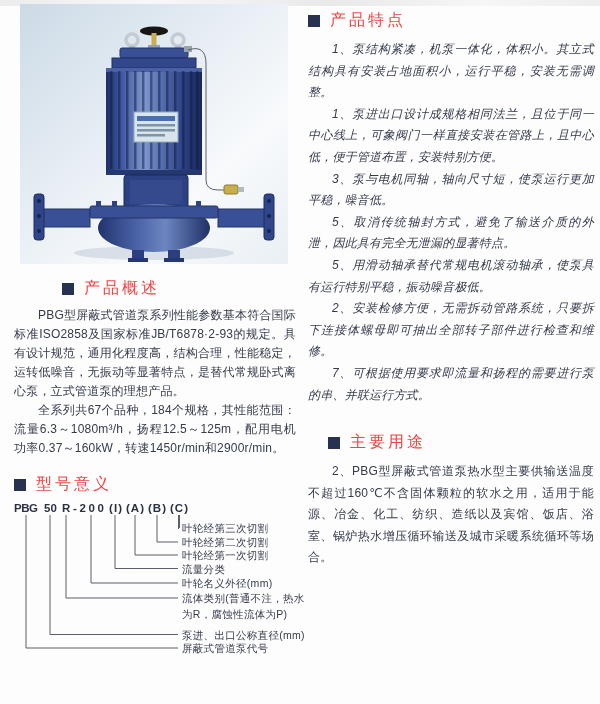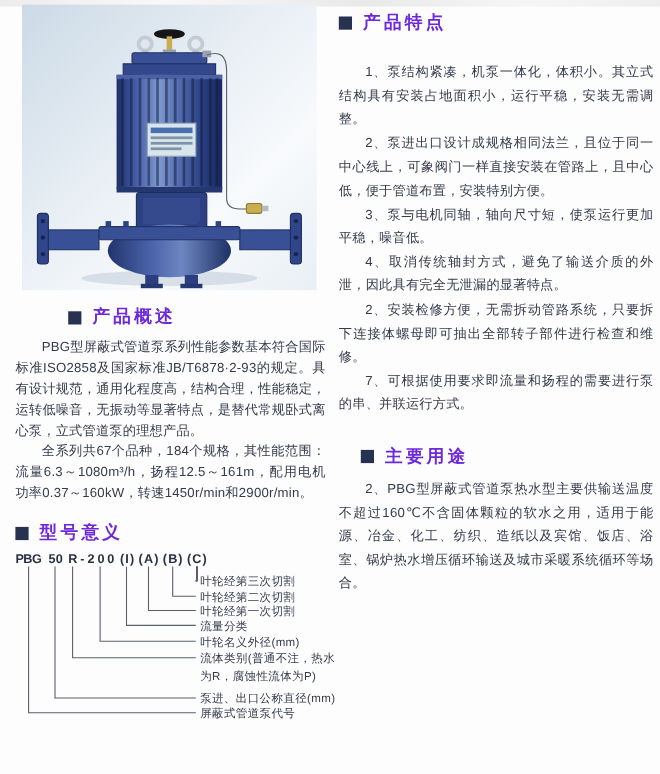--- a/index.html
+++ b/index.html
@@ -9,32 +9,32 @@
     background:#ffffff;
   }
   .page{position:relative;width:600px;height:704px;background:#fdfdfd;overflow:hidden;}
   .scan-top{position:absolute;top:0;left:0;width:600px;height:6px;
     background:linear-gradient(90deg,#ececec 0%,#f8f8f8 25%,#e9e9e9 55%,#f6f6f6 80%,#eeeeee 100%);}
   .col-left{position:absolute;left:14px;top:4px;width:282px;}
   .col-right{position:absolute;left:308px;top:10px;width:286px;}
   .photo{width:268px;height:260px;margin-left:6px;}
   .sec-hdr{display:flex;align-items:center;gap:10px;margin:0;}
   .sec-hdr .sq{width:12px;height:12px;background:#26324f;flex:0 0 auto;}
-  .sec-hdr .t{font-size:16px;font-weight:bold;color:#6d28d9;letter-spacing:3px;}
+  .sec-hdr .t{font-size:16px;font-weight:normal;color:#ef4444;letter-spacing:3px;}
   .para{
     margin:0;font-size:12px;letter-spacing:0.2px;color:#353b4d;
     text-align:justify;text-indent:2em;
   }
   .col-left .para{line-height:19px;}
   .col-right .para{line-height:21.6px;}
   .hdr-overview{margin-top:14px;padding-left:48px;}
   .hdr-model{margin-top:16px;}
   .hdr-uses{margin-top:26px;margin-left:20px;}
   .overview-text{margin-top:7px;}
-  .features-text{margin-top:24px;}
+  .features-text{margin-top:8px;font-style:italic;}
   .uses-text{margin-top:8px;}
   .diagram{position:relative;width:300px;height:158px;margin-top:6px;}
   .diagram svg{display:block;}
   svg text.code{font-family:"Liberation Sans","DejaVu Sans",sans-serif;
     font-size:11.5px;font-weight:bold;fill:#2a3142;}
   svg text.lbl{font-family:"Liberation Sans","DejaVu Sans",sans-serif;
     font-size:10.5px;fill:#353b4d;letter-spacing:0.3px;}
   svg .wire{stroke:#5a5f6a;stroke-width:1;fill:none;}
 </style>
 </head>
@@ -144,21 +144,21 @@
         </g>
       </svg>
     </div>
 
     <div class="sec-hdr hdr-overview">
       <span class="sq"></span>
       <span class="t">产品概述</span>
     </div>
     <div class="overview-text">
       <p class="para">PBG型屏蔽式管道泵系列性能参数基本符合国际标准ISO2858及国家标准JB/T6878·2-93的规定。具有设计规范，通用化程度高，结构合理，性能稳定，运转低噪音，无振动等显著特点，是替代常规卧式离心泵，立式管道泵的理想产品。</p>
-      <p class="para">全系列共67个品种，184个规格，其性能范围：流量6.3～1080m³/h，扬程12.5～161m，配用电机功率0.37～160kW，转速1450r/min和2900r/min。</p>
+      <p class="para">全系列共67个品种，184个规格，其性能范围：流量6.3～1080m³/h，扬程12.5～125m，配用电机功率0.37～160kW，转速1450r/min和2900r/min。</p>
     </div>
 
     <div class="sec-hdr hdr-model">
       <span class="sq"></span>
       <span class="t">型号意义</span>
     </div>
 
     <div class="diagram">
       <svg width="300" height="158" viewBox="0 0 300 158">
 
@@ -203,23 +203,24 @@
   </div>
 
   <div class="col-right">
 
     <div class="sec-hdr">
       <span class="sq"></span>
       <span class="t">产品特点</span>
     </div>
     <div class="features-text">
       <p class="para">1、泵结构紧凑，机泵一体化，体积小。其立式结构具有安装占地面积小，运行平稳，安装无需调整。</p>
-      <p class="para">2、泵进出口设计成规格相同法兰，且位于同一中心线上，可象阀门一样直接安装在管路上，且中心低，便于管道布置，安装特别方便。</p>
+      <p class="para">1、泵进出口设计成规格相同法兰，且位于同一中心线上，可象阀门一样直接安装在管路上，且中心低，便于管道布置，安装特别方便。</p>
       <p class="para">3、泵与电机同轴，轴向尺寸短，使泵运行更加平稳，噪音低。</p>
-      <p class="para">4、取消传统轴封方式，避免了输送介质的外泄，因此具有完全无泄漏的显著特点。</p>
+      <p class="para">5、取消传统轴封方式，避免了输送介质的外泄，因此具有完全无泄漏的显著特点。</p>
+      <p class="para">5、用滑动轴承替代常规电机滚动轴承，使泵具有运行特别平稳，振动噪音极低。</p>
       <p class="para">2、安装检修方便，无需拆动管路系统，只要拆下连接体螺母即可抽出全部转子部件进行检查和维修。</p>
       <p class="para">7、可根据使用要求即流量和扬程的需要进行泵的串、并联运行方式。</p>
     </div>
 
     <div class="sec-hdr hdr-uses">
       <span class="sq"></span>
       <span class="t">主要用途</span>
     </div>
     <div class="uses-text">
       <p class="para">2、PBG型屏蔽式管道泵热水型主要供输送温度不超过160℃不含固体颗粒的软水之用，适用于能源、冶金、化工、纺织、造纸以及宾馆、饭店、浴室、锅炉热水增压循环输送及城市采暖系统循环等场合。</p>

